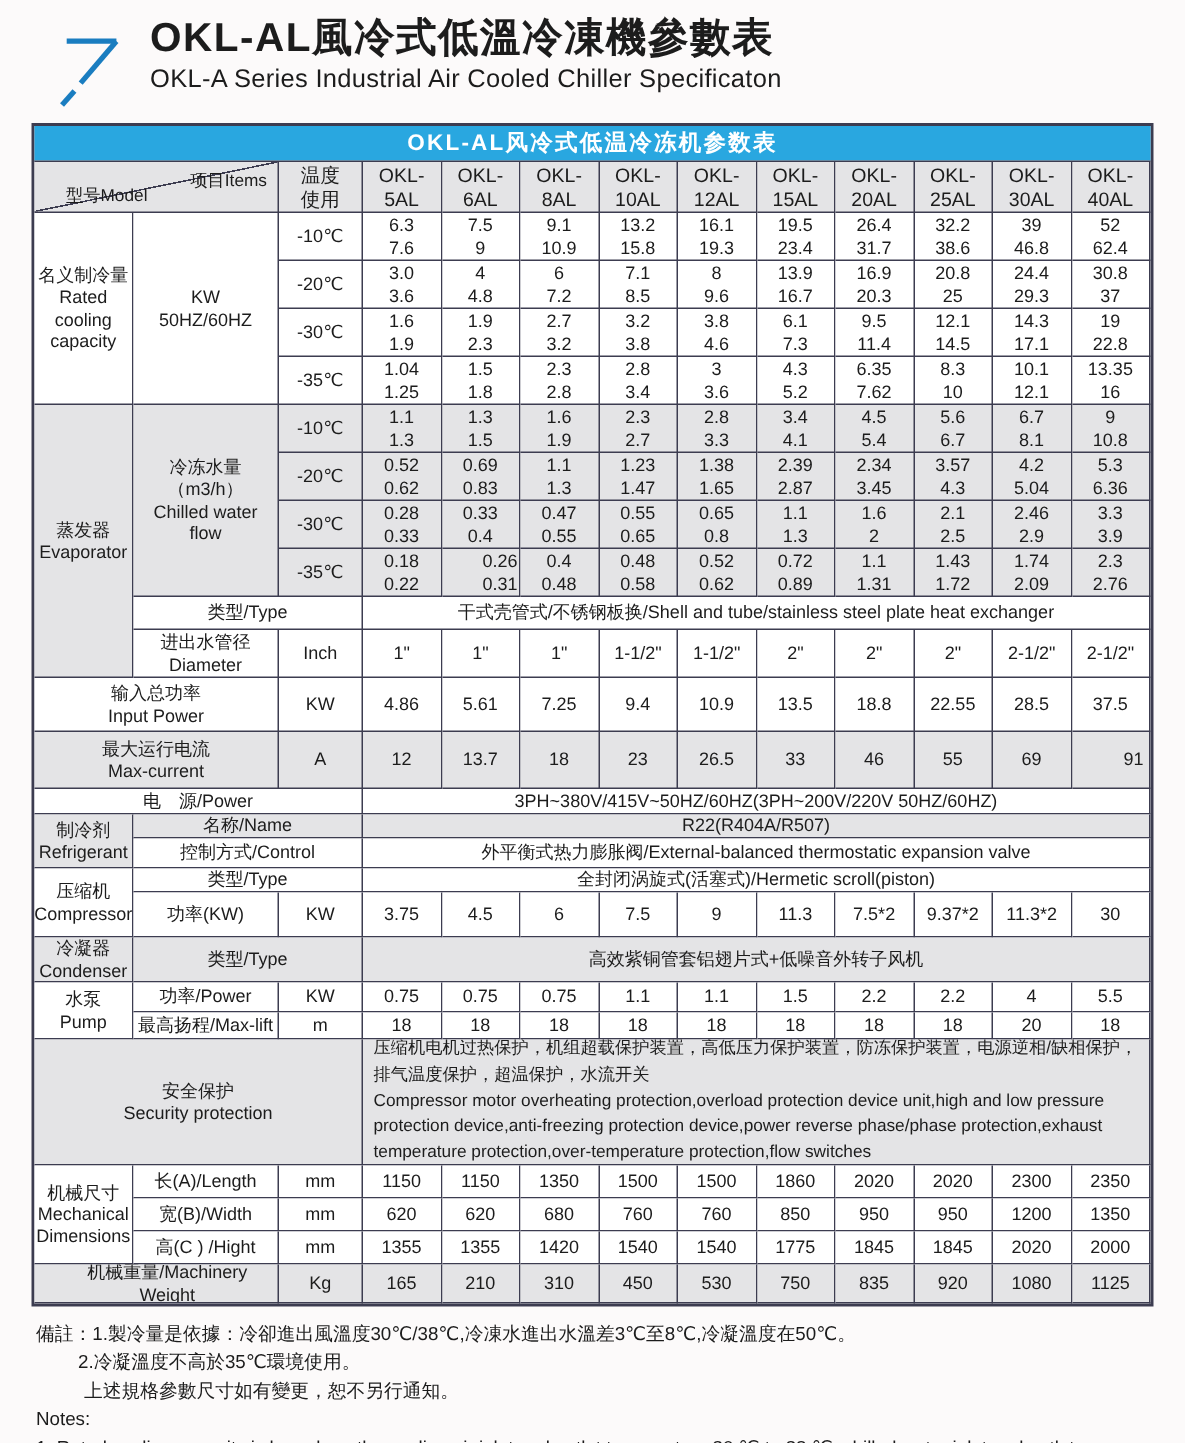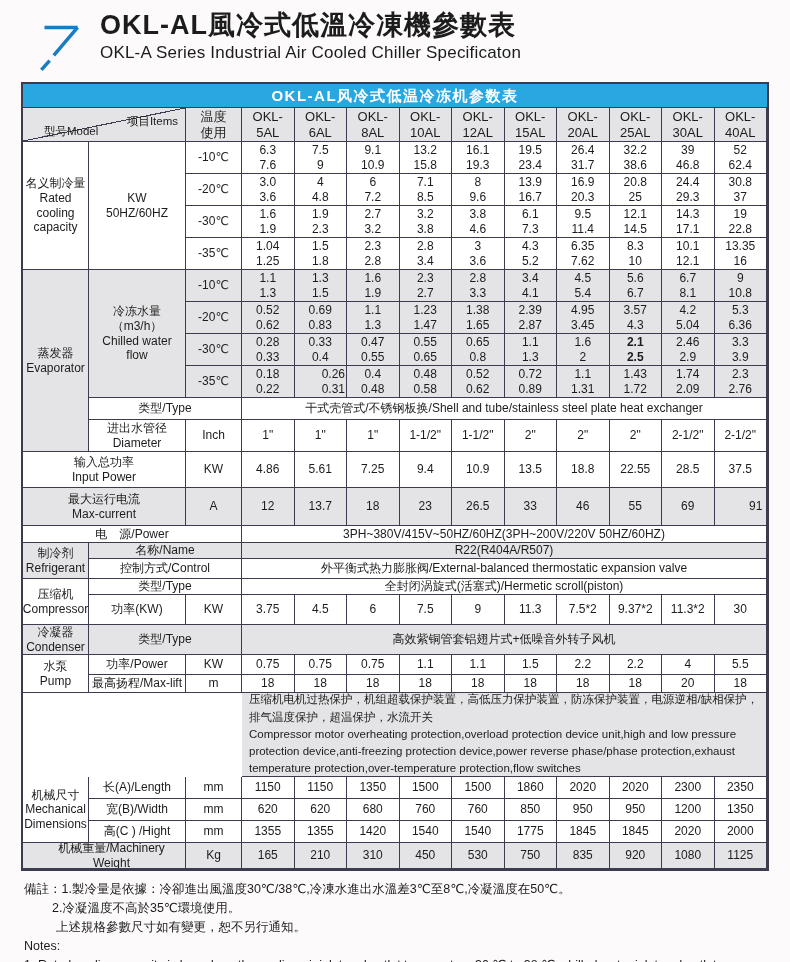--- a/index.html
+++ b/index.html
@@ -207,21 +207,21 @@
       <div class="cell g" style="grid-area: 7 / 5;"><span>0.69
 0.83</span></div>
       <div class="cell g" style="grid-area: 7 / 6;"><span>1.1
 1.3</span></div>
       <div class="cell g" style="grid-area: 7 / 7;"><span>1.23
 1.47</span></div>
       <div class="cell g" style="grid-area: 7 / 8;"><span>1.38
 1.65</span></div>
       <div class="cell g" style="grid-area: 7 / 9;"><span>2.39
 2.87</span></div>
-      <div class="cell g" style="grid-area: 7 / 10;"><span>4.95
+      <div class="cell g" style="grid-area: 7 / 10;"><span>2.34
 3.45</span></div>
       <div class="cell g" style="grid-area: 7 / 11;"><span>3.57
 4.3</span></div>
       <div class="cell g" style="grid-area: 7 / 12;"><span>4.2
 5.04</span></div>
       <div class="cell g" style="grid-area: 7 / 13;"><span>5.3
 6.36</span></div>
       <div class="cell g" style="grid-area: 8 / 3;"><span>-30℃</span></div>
       <div class="cell g" style="grid-area: 8 / 4;"><span>0.28
 0.33</span></div>
@@ -230,21 +230,21 @@
       <div class="cell g" style="grid-area: 8 / 6;"><span>0.47
 0.55</span></div>
       <div class="cell g" style="grid-area: 8 / 7;"><span>0.55
 0.65</span></div>
       <div class="cell g" style="grid-area: 8 / 8;"><span>0.65
 0.8</span></div>
       <div class="cell g" style="grid-area: 8 / 9;"><span>1.1
 1.3</span></div>
       <div class="cell g" style="grid-area: 8 / 10;"><span>1.6
 2</span></div>
-      <div class="cell g" style="grid-area: 8 / 11; font-weight: bold;"><span>2.1
+      <div class="cell g" style="grid-area: 8 / 11;"><span>2.1
 2.5</span></div>
       <div class="cell g" style="grid-area: 8 / 12;"><span>2.46
 2.9</span></div>
       <div class="cell g" style="grid-area: 8 / 13;"><span>3.3
 3.9</span></div>
       <div class="cell g" style="grid-area: 9 / 3;"><span>-35℃</span></div>
       <div class="cell g" style="grid-area: 9 / 4;"><span>0.18
 0.22</span></div>
       <div class="cell g" style="grid-area: 9 / 5; justify-content: flex-end;"><span>0.26
 0.31</span></div>
@@ -352,20 +352,22 @@
       <div class="cell" style="grid-area: 21 / 4;"><span>18</span></div>
       <div class="cell" style="grid-area: 21 / 5;"><span>18</span></div>
       <div class="cell" style="grid-area: 21 / 6;"><span>18</span></div>
       <div class="cell" style="grid-area: 21 / 7;"><span>18</span></div>
       <div class="cell" style="grid-area: 21 / 8;"><span>18</span></div>
       <div class="cell" style="grid-area: 21 / 9;"><span>18</span></div>
       <div class="cell" style="grid-area: 21 / 10;"><span>18</span></div>
       <div class="cell" style="grid-area: 21 / 11;"><span>18</span></div>
       <div class="cell" style="grid-area: 21 / 12;"><span>20</span></div>
       <div class="cell" style="grid-area: 21 / 13;"><span>18</span></div>
+      <div class="cell g" style="grid-area: 22 / 1 / auto / span 3;"><span>安全保护
+Security protection</span></div>
       <div class="cell g sec" style="grid-area: 22 / 4 / auto / span 10;"><span>压缩机电机过热保护，机组超载保护装置，高低压力保护装置，防冻保护装置，电源逆相/缺相保护，排气温度保护，超温保护，水流开关
  Compressor motor overheating protection,overload protection device unit,high and low pressure protection device,anti-freezing protection device,power reverse phase/phase protection,exhaust temperature protection,over-temperature protection,flow switches</span></div>
       <div class="cell" style="grid-area: 23 / 1 / span 3;"><span>机械尺寸
 Mechanical
 Dimensions</span></div>
       <div class="cell" style="grid-area: 23 / 2;"><span>长(A)/Length</span></div>
       <div class="cell" style="grid-area: 23 / 3;"><span>mm</span></div>
       <div class="cell" style="grid-area: 23 / 4;"><span>1150</span></div>
       <div class="cell" style="grid-area: 23 / 5;"><span>1150</span></div>
       <div class="cell" style="grid-area: 23 / 6;"><span>1350</span></div>

